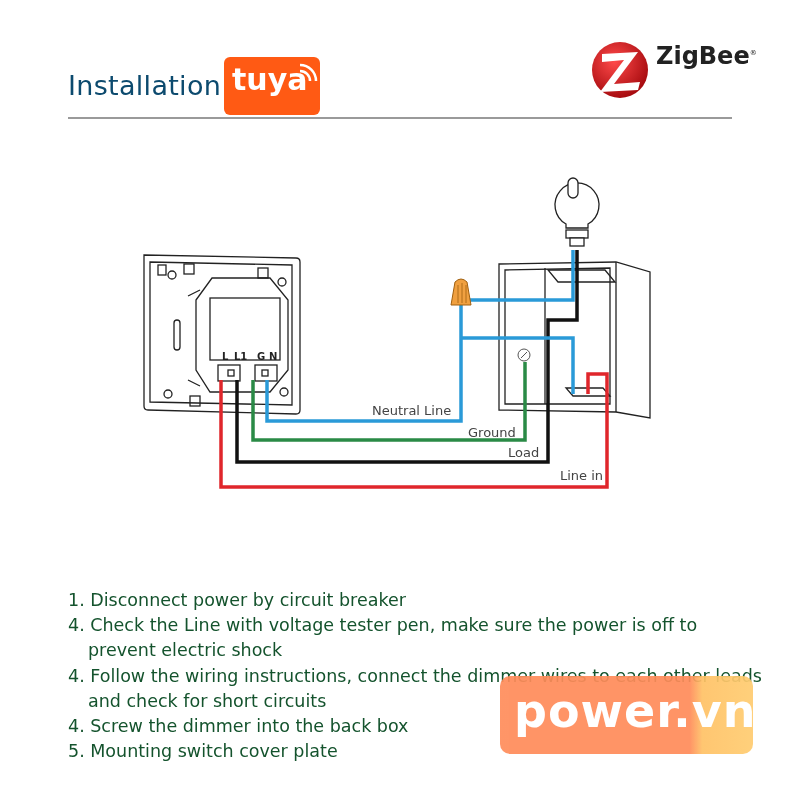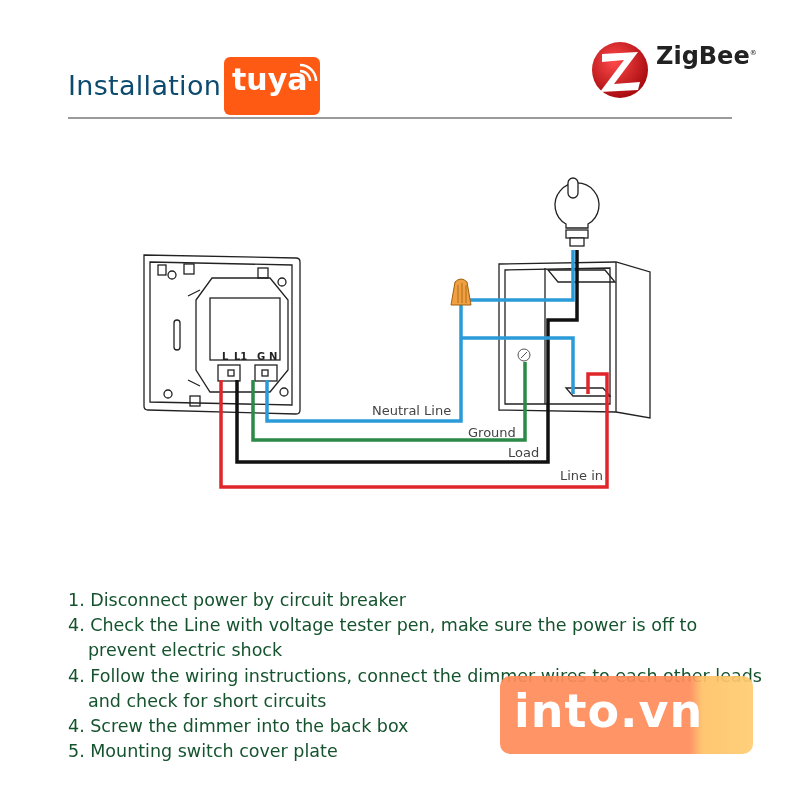--- a/index.html
+++ b/index.html
@@ -115,14 +115,14 @@
 
 <div class="steps">
   <div class="step">1. Disconnect power by circuit breaker</div>
   <div class="step">4. Check the Line with voltage tester pen, make sure the power is off to prevent electric shock</div>
   <div class="step">4. Follow the wiring instructions, connect the dimmer wires to each other leads and check for short circuits</div>
   <div class="step">4. Screw the dimmer into the back box</div>
   <div class="step">5. Mounting switch cover plate</div>
 </div>
 
 <div class="watermark">
-  <span>into.vn</span>
+  <span>power.vn</span>
 </div>
 
 </body></html>

